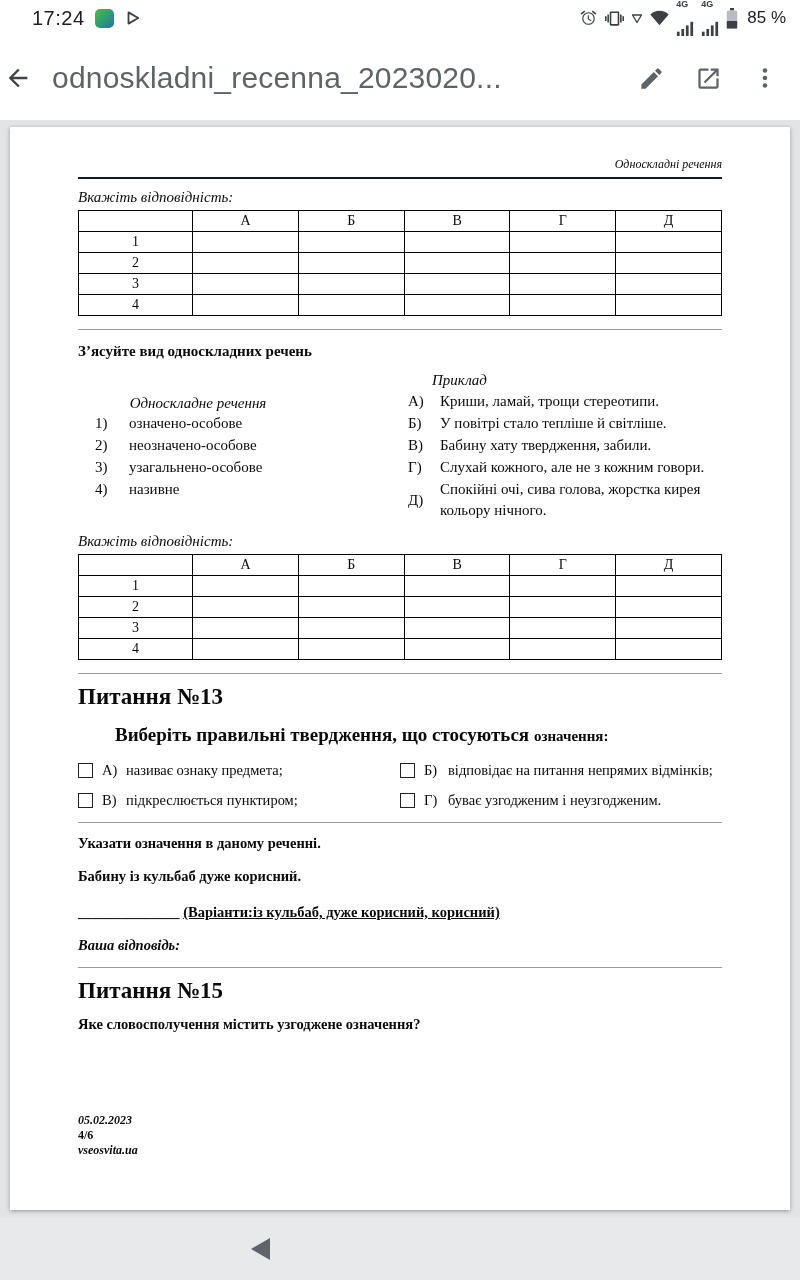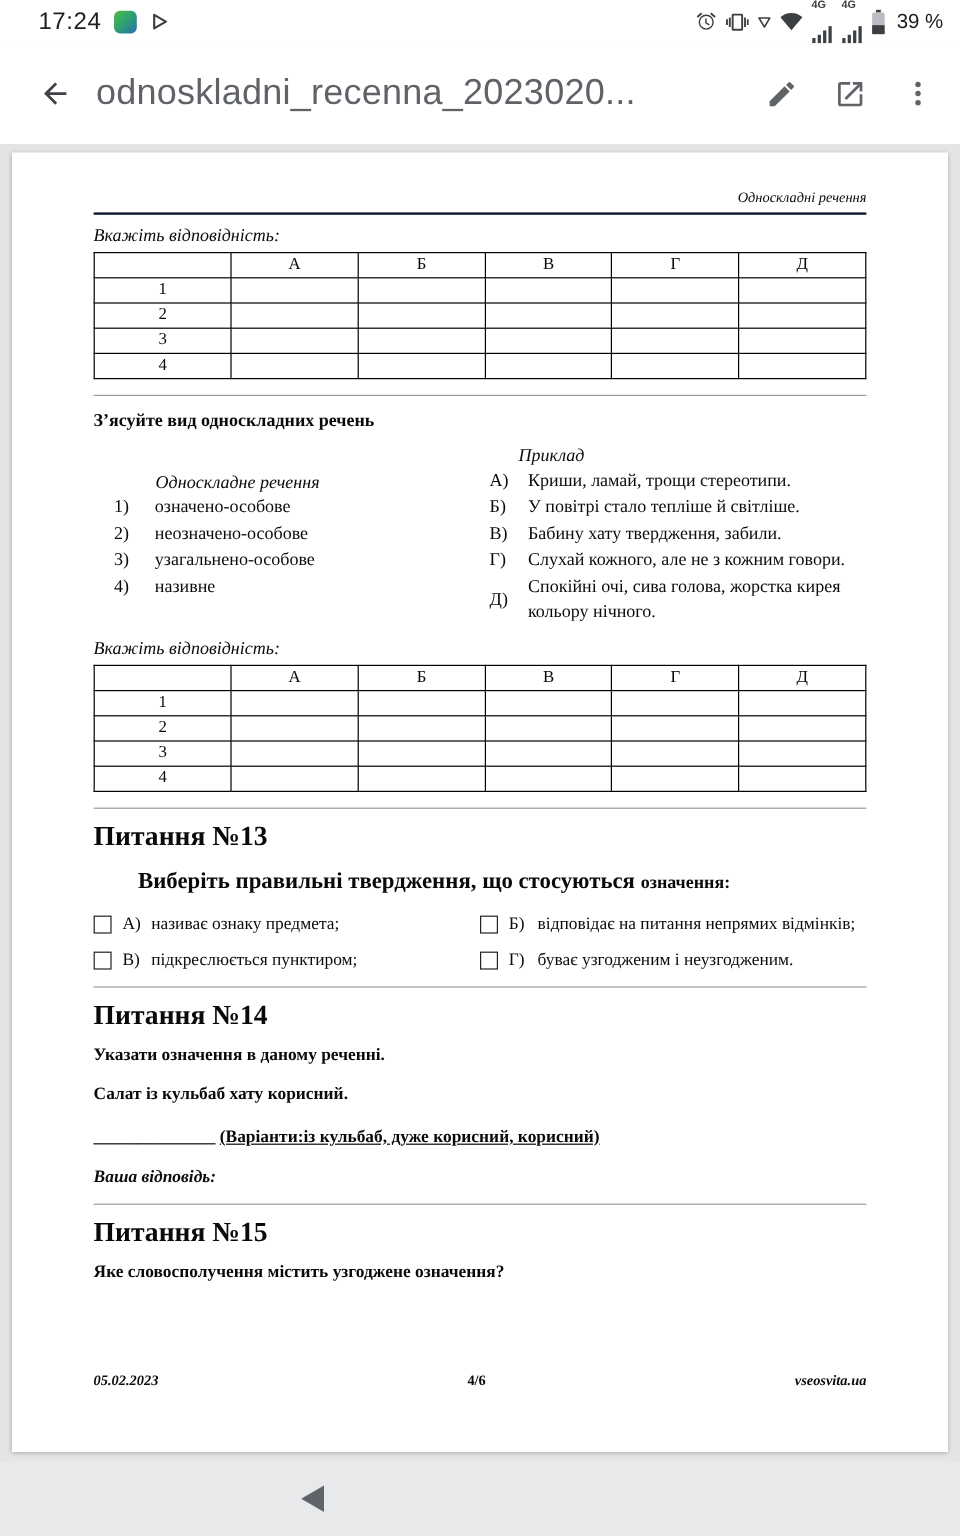--- a/index.html
+++ b/index.html
@@ -15,21 +15,21 @@
   .app-icon-diia { width:19px; height:19px; border-radius:5px;
     background:linear-gradient(135deg,#57b947 0%,#2fa36b 45%,#2b6cb0 100%); display:inline-block; }
   .sb-icon { display:inline-block; }
   .sb-right { display:flex; align-items:center; gap:7px; }
   .net-group { display:flex; align-items:flex-start; gap:11px;flex-direction:column; }
   .net-label { font-size:9px; color:#3c4043; font-weight:bold; line-height:9px; margin-top:1px; }
   .battery-pct { font-size:17px; color:#1c1d1f; margin-left:2px; }
 
   
   .app-bar { height:84px; background:#fff; display:flex; align-items:center;
-    padding:0 22px 0 32px; flex:0 0 auto; }
+    padding:0 22px 0 4px; flex:0 0 auto; }
   .app-bar .back { margin-right:20px; cursor:pointer; }
   .app-title { flex:1; font-size:30px; color:#5f6368; white-space:nowrap;
     overflow:hidden; letter-spacing:.2px; }
   .app-actions { display:flex; align-items:center; gap:30px; margin-left:12px; }
   .app-actions > * { cursor:pointer; }
 
   
   .content { flex:1 1 auto; background:#e3e4e6; padding:7px 10px 8px; overflow:hidden; }
   .doc-page { background:#fff; width:100%; height:100%;
     box-shadow:0 1px 4px rgba(0,0,0,.35);
@@ -74,21 +74,21 @@
 
   .small-bold { font-size:14.5px; font-weight:bold; }
   .mt12 { margin-top:12px; }
   .mt16 { margin-top:16px; }
   .blank-line { margin-top:19px; font-size:14.5px; font-weight:bold; }
   .blank-line .variants { text-decoration:underline; }
   .answer-label { margin-top:16px; font-size:14.5px; font-weight:bold; font-style:italic; }
 
   .doc-footer { margin-top:auto; padding-bottom:52px; display:flex;
     justify-content:space-between; align-items:baseline;
-    font-size:12px; font-weight:bold; }
+    font-size:12px; font-weight:bold;flex-direction:column; }
   .doc-footer .it { font-style:italic; }
 
   
   .nav-bar { height:62px; background:#e8e9eb; position:relative; flex:0 0 auto; }
   .nav-btn { position:absolute; top:50%; transform:translateY(-50%); cursor:pointer; }
   .nav-back { left:250px; }
   .nav-home { left:389px; }
   .nav-home .circle { width:22px; height:22px; border-radius:50%; background:#60646a; }
   .nav-recents { left:620px; }
   .nav-recents .square { width:20px; height:20px; border-radius:2px; background:#60646a; }
@@ -135,21 +135,21 @@
             <rect x="6" y="10" width="3" height="8"></rect>
             <rect x="11" y="6" width="3" height="12"></rect>
             <rect x="16" y="2" width="3" height="16"></rect>
           </svg>
       </span>
       <svg class="sb-icon" width="12" height="21" viewBox="0 0 12 21">
           <rect x="4" y="0" width="4" height="2.5" fill="#3c4043"></rect>
           <rect x="0.8" y="2.5" width="10.4" height="18" rx="1.5" fill="#b9bcc0"></rect>
           <rect x="0.8" y="13" width="10.4" height="7.5" fill="#3c4043"></rect>
         </svg>
-      <span class="battery-pct">39 %</span>
+      <span class="battery-pct">85 %</span>
     </div>
   </header>
 
   <header class="app-bar">
     <svg class="back" width="28" height="28" viewBox="0 0 24 24" fill="#3f4347">
         <path d="M20 11H7.83l5.59-5.59L12 4l-8 8 8 8 1.41-1.41L7.83 13H20v-2z"></path>
       </svg>
     <div class="app-title">odnoskladni_recenna_2023020...</div>
     <div class="app-actions">
       <svg width="27" height="27" viewBox="0 0 24 24" fill="#5f6368">
@@ -337,23 +337,22 @@
           </div>
         <div class="cb-option">
             <span class="checkbox"></span>
             <span class="cb-label">Г)</span>
             <span class="cb-text">буває узгодженим і неузгодженим.</span>
           </div>
       </div>
 
       <hr class="rule">
 
-      <h2 class="q-title">Питання №14</h2>
       <p class="small-bold mt12">Указати означення в даному реченні.</p>
-      <p class="small-bold mt16">Салат із кульбаб хату корисний.</p>
+      <p class="small-bold mt16">Бабину із кульбаб дуже корисний.</p>
       <p class="blank-line"><span class="blank">______________</span> <span class="variants">(Варіанти:із кульбаб, дуже корисний, корисний)</span></p>
       <p class="answer-label">Ваша відповідь:</p>
 
       <hr class="rule">
 
       <h2 class="q-title">Питання №15</h2>
       <p class="small-bold mt12">Яке словосполучення містить узгоджене означення?</p>
 
       <div class="doc-footer">
         <span class="it">05.02.2023</span>

